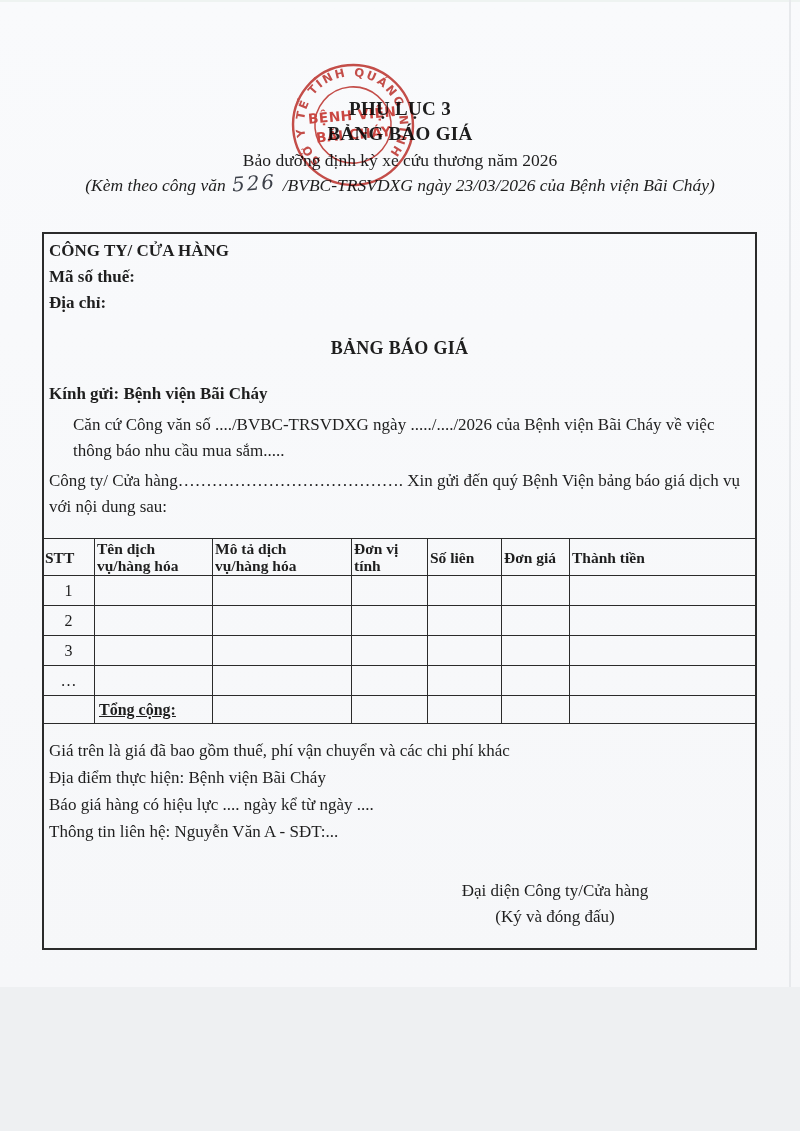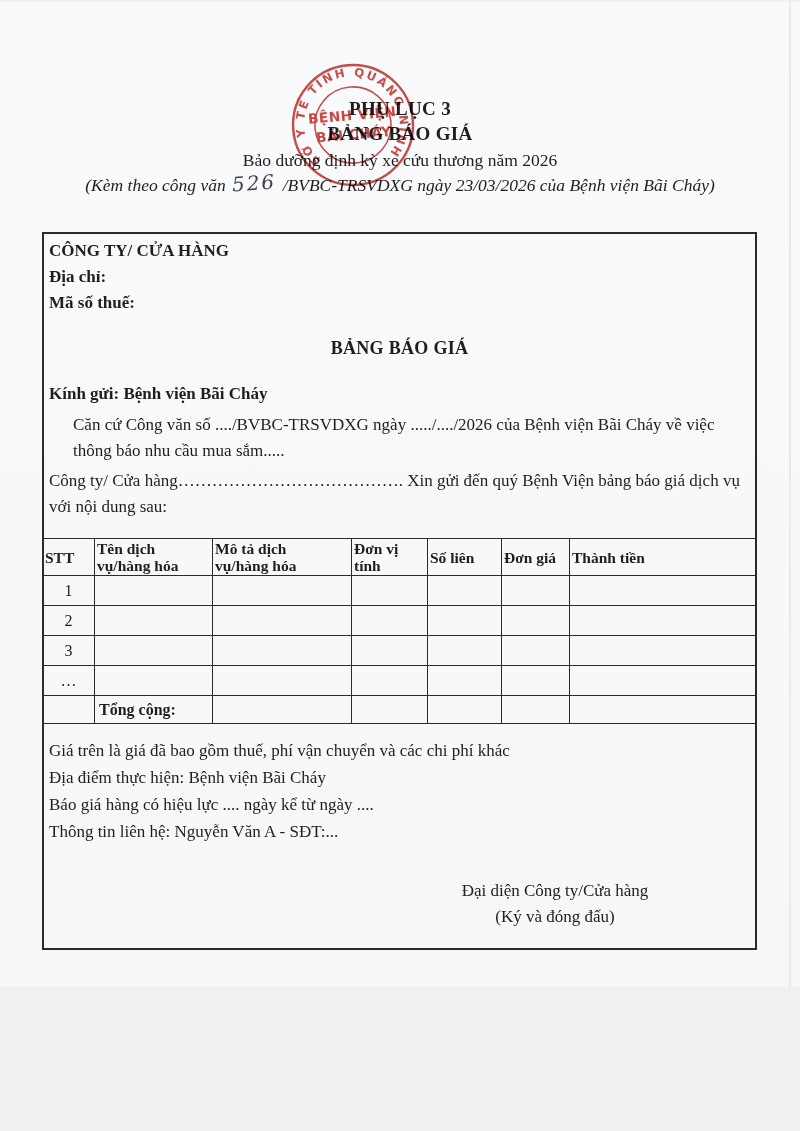--- a/index.html
+++ b/index.html
@@ -80,21 +80,21 @@
     font-size: 15.5px;
     overflow: hidden;
   }
   .quote-table th {
     font-weight: bold; text-align: left; vertical-align: middle;
     white-space: pre-line; line-height: 17px; height: 37px; padding: 1px 2px;
   }
   .quote-table td { height: 30px; padding: 0 4px; vertical-align: middle; }
   .quote-table td.stt-cell { text-align: center; font-size: 16px; }
   .quote-table tr.total-row td { height: 28px; }
-  .quote-table td.total-cell { font-weight: bold; font-size: 16px; }
+  .quote-table td.total-cell { font-weight: bold; text-decoration: underline; font-size: 16px; }
 
   
   .notes-block { position: absolute; top: 503px; left: 5px; right: 4px; font-size: 17px; line-height: 27px; }
   .signature-block { position: absolute; top: 644px; left: 361px; width: 300px; text-align: center; font-size: 17px; line-height: 26px; }
 </style>
 </head>
 <body>
 
 <div class="page">
 
@@ -121,22 +121,22 @@
       <textPath href="#ring-path" startOffset="0" textLength="220">SỞ Y TẾ TỈNH QUẢNG NINH</textPath>
     </text>
     <text x="62" y="57" text-anchor="middle" font-family="DejaVu Sans, sans-serif" font-size="13.5" font-weight="bold" fill="#cc3a34" letter-spacing=".5">BỆNH VIỆN</text>
     <text x="62" y="76" text-anchor="middle" font-family="DejaVu Sans, sans-serif" font-size="13.5" font-weight="bold" fill="#cc3a34" letter-spacing=".5">BÃI CHÁY</text>
   </svg>
 
   <div class="main-box">
 
     <div class="company-block">
       <div>CÔNG TY/ CỬA HÀNG</div>
+      <div>Mã số thuế:</div>
       <div>Địa chỉ:</div>
-      <div>Mã số thuế:</div>
     </div>
 
     <div class="form-title">BẢNG BÁO GIÁ</div>
 
     <div class="recipient-line">Kính gửi: Bệnh viện Bãi Cháy</div>
 
     <div class="para para-reference">Căn cứ Công văn số ..../BVBC-TRSVDXG ngày ...../..../2026 của Bệnh viện Bãi Cháy về việc thông báo nhu cầu mua sắm.....</div>
 
     <div class="para para-intro">Công ty/ Cửa hàng…………………………………. Xin gửi đến quý Bệnh Viện bảng báo giá dịch vụ với nội dung sau:</div>
 

